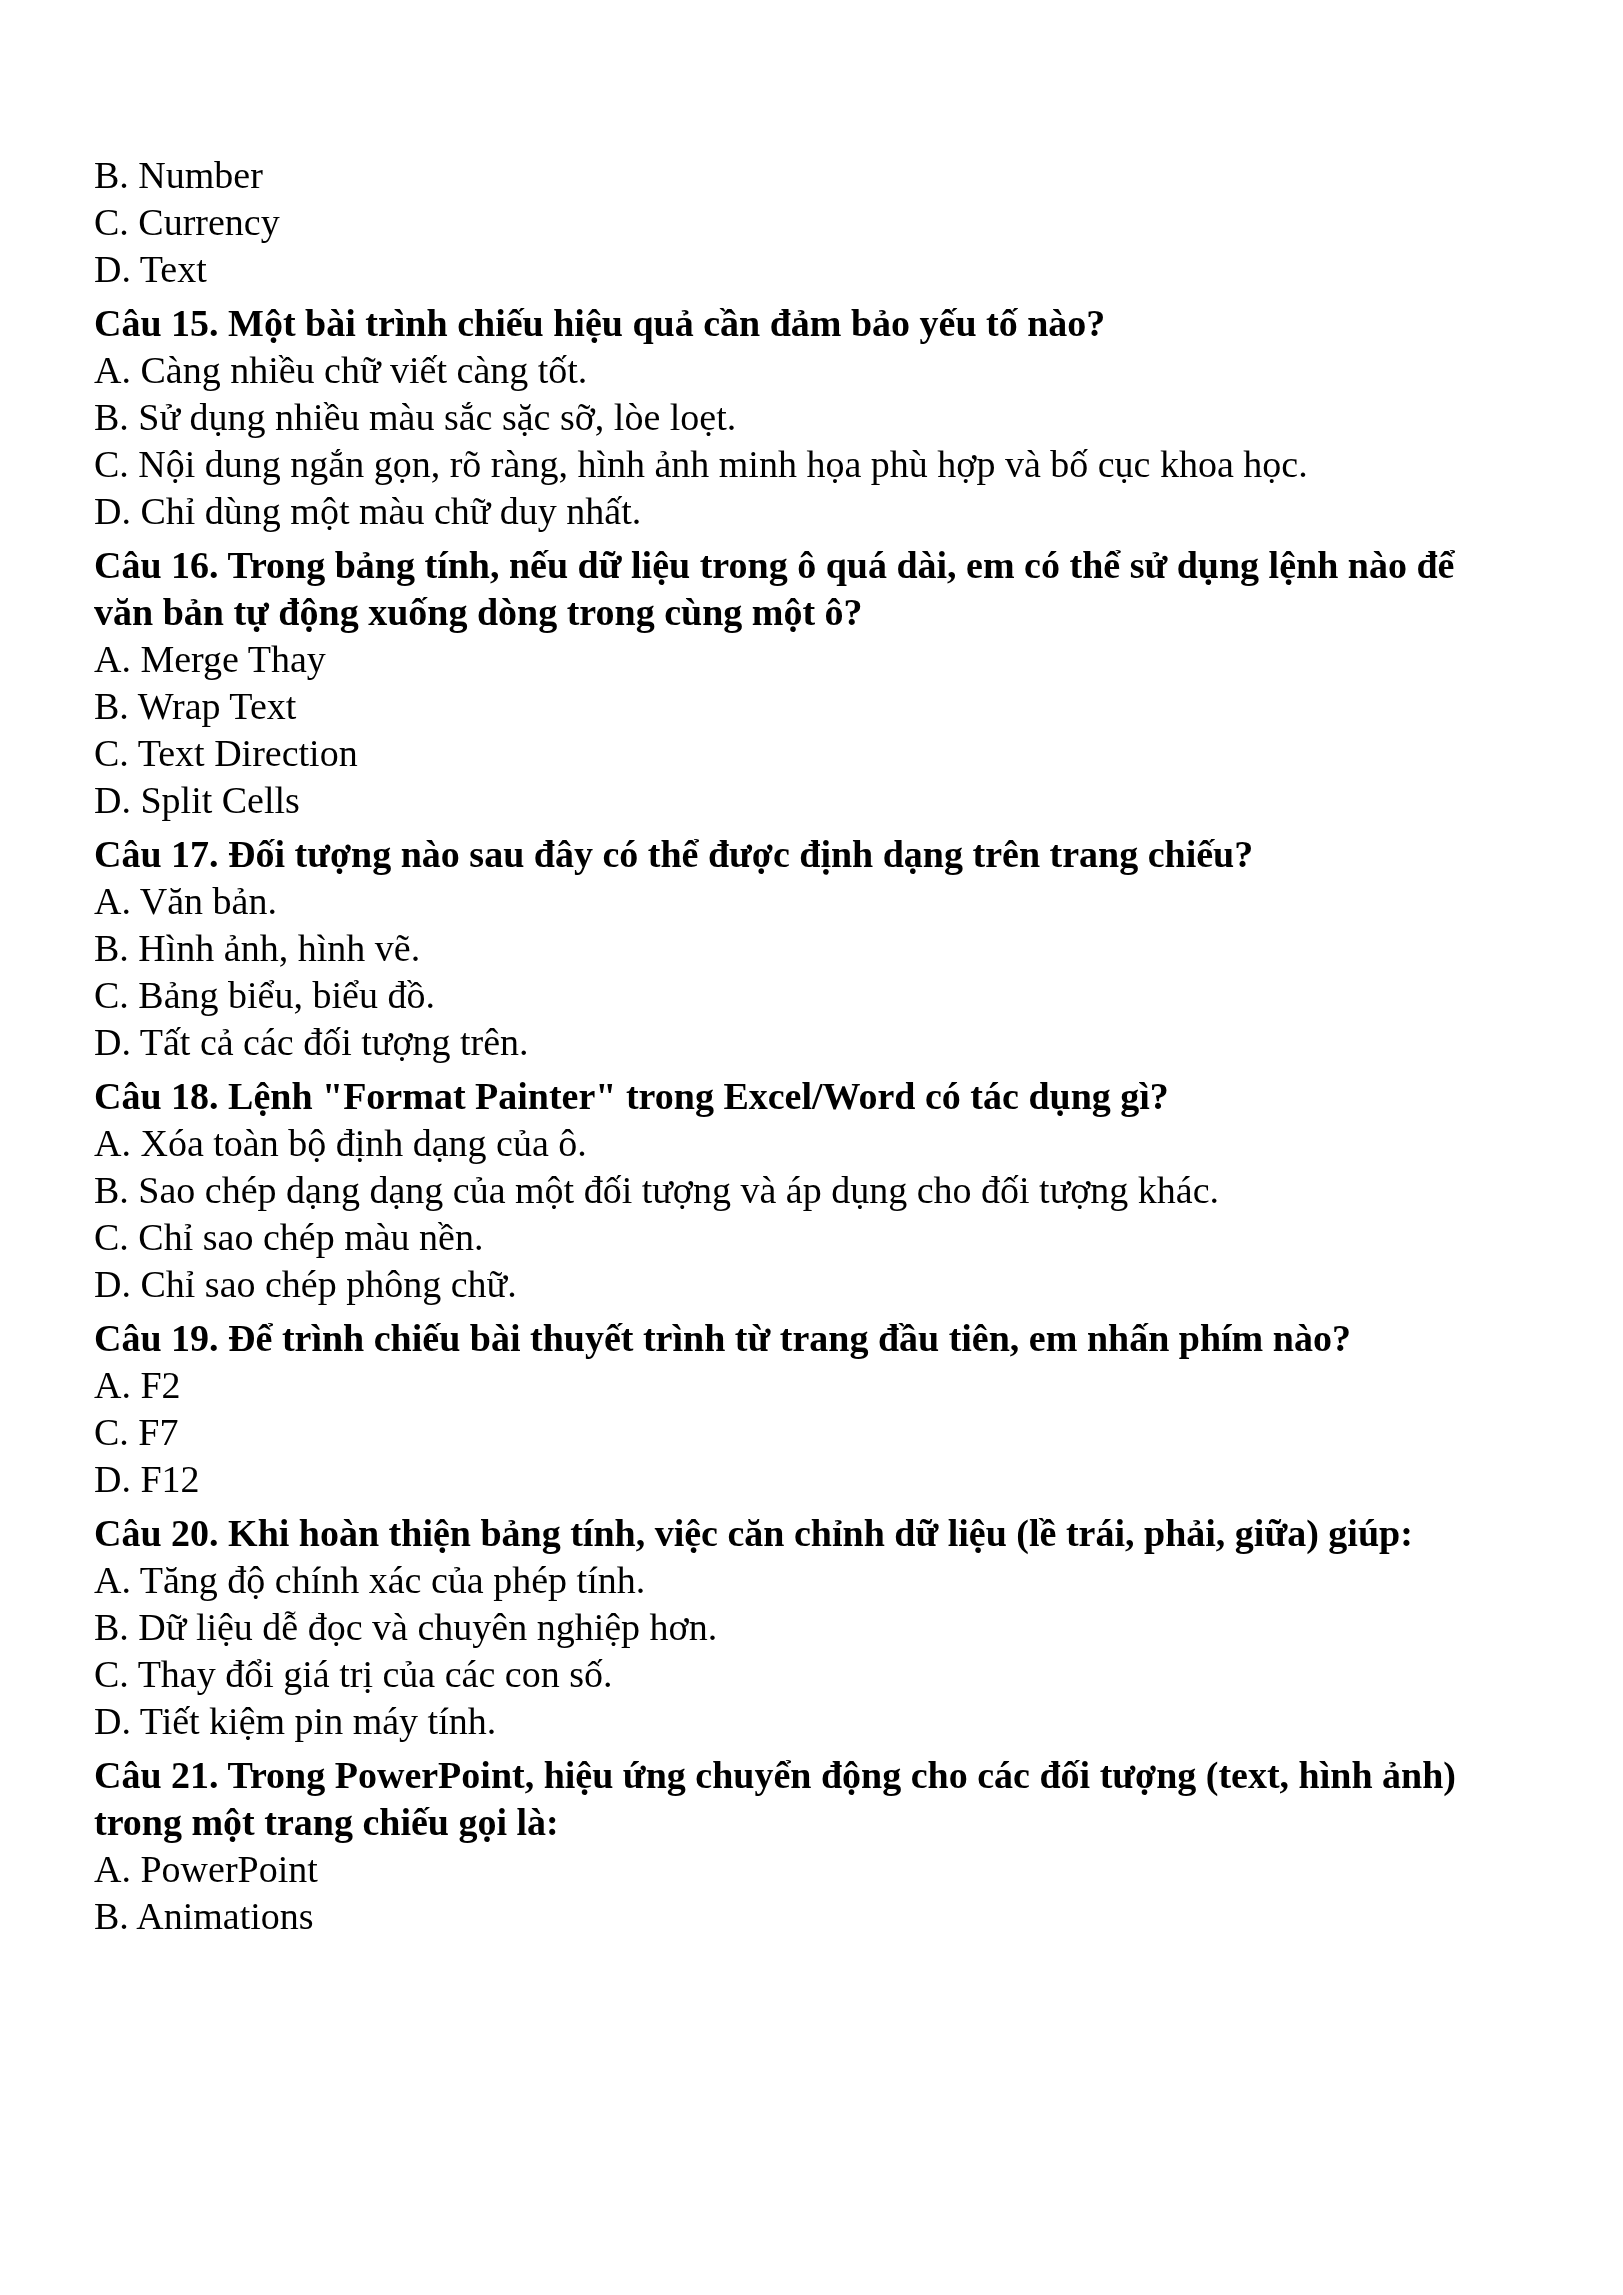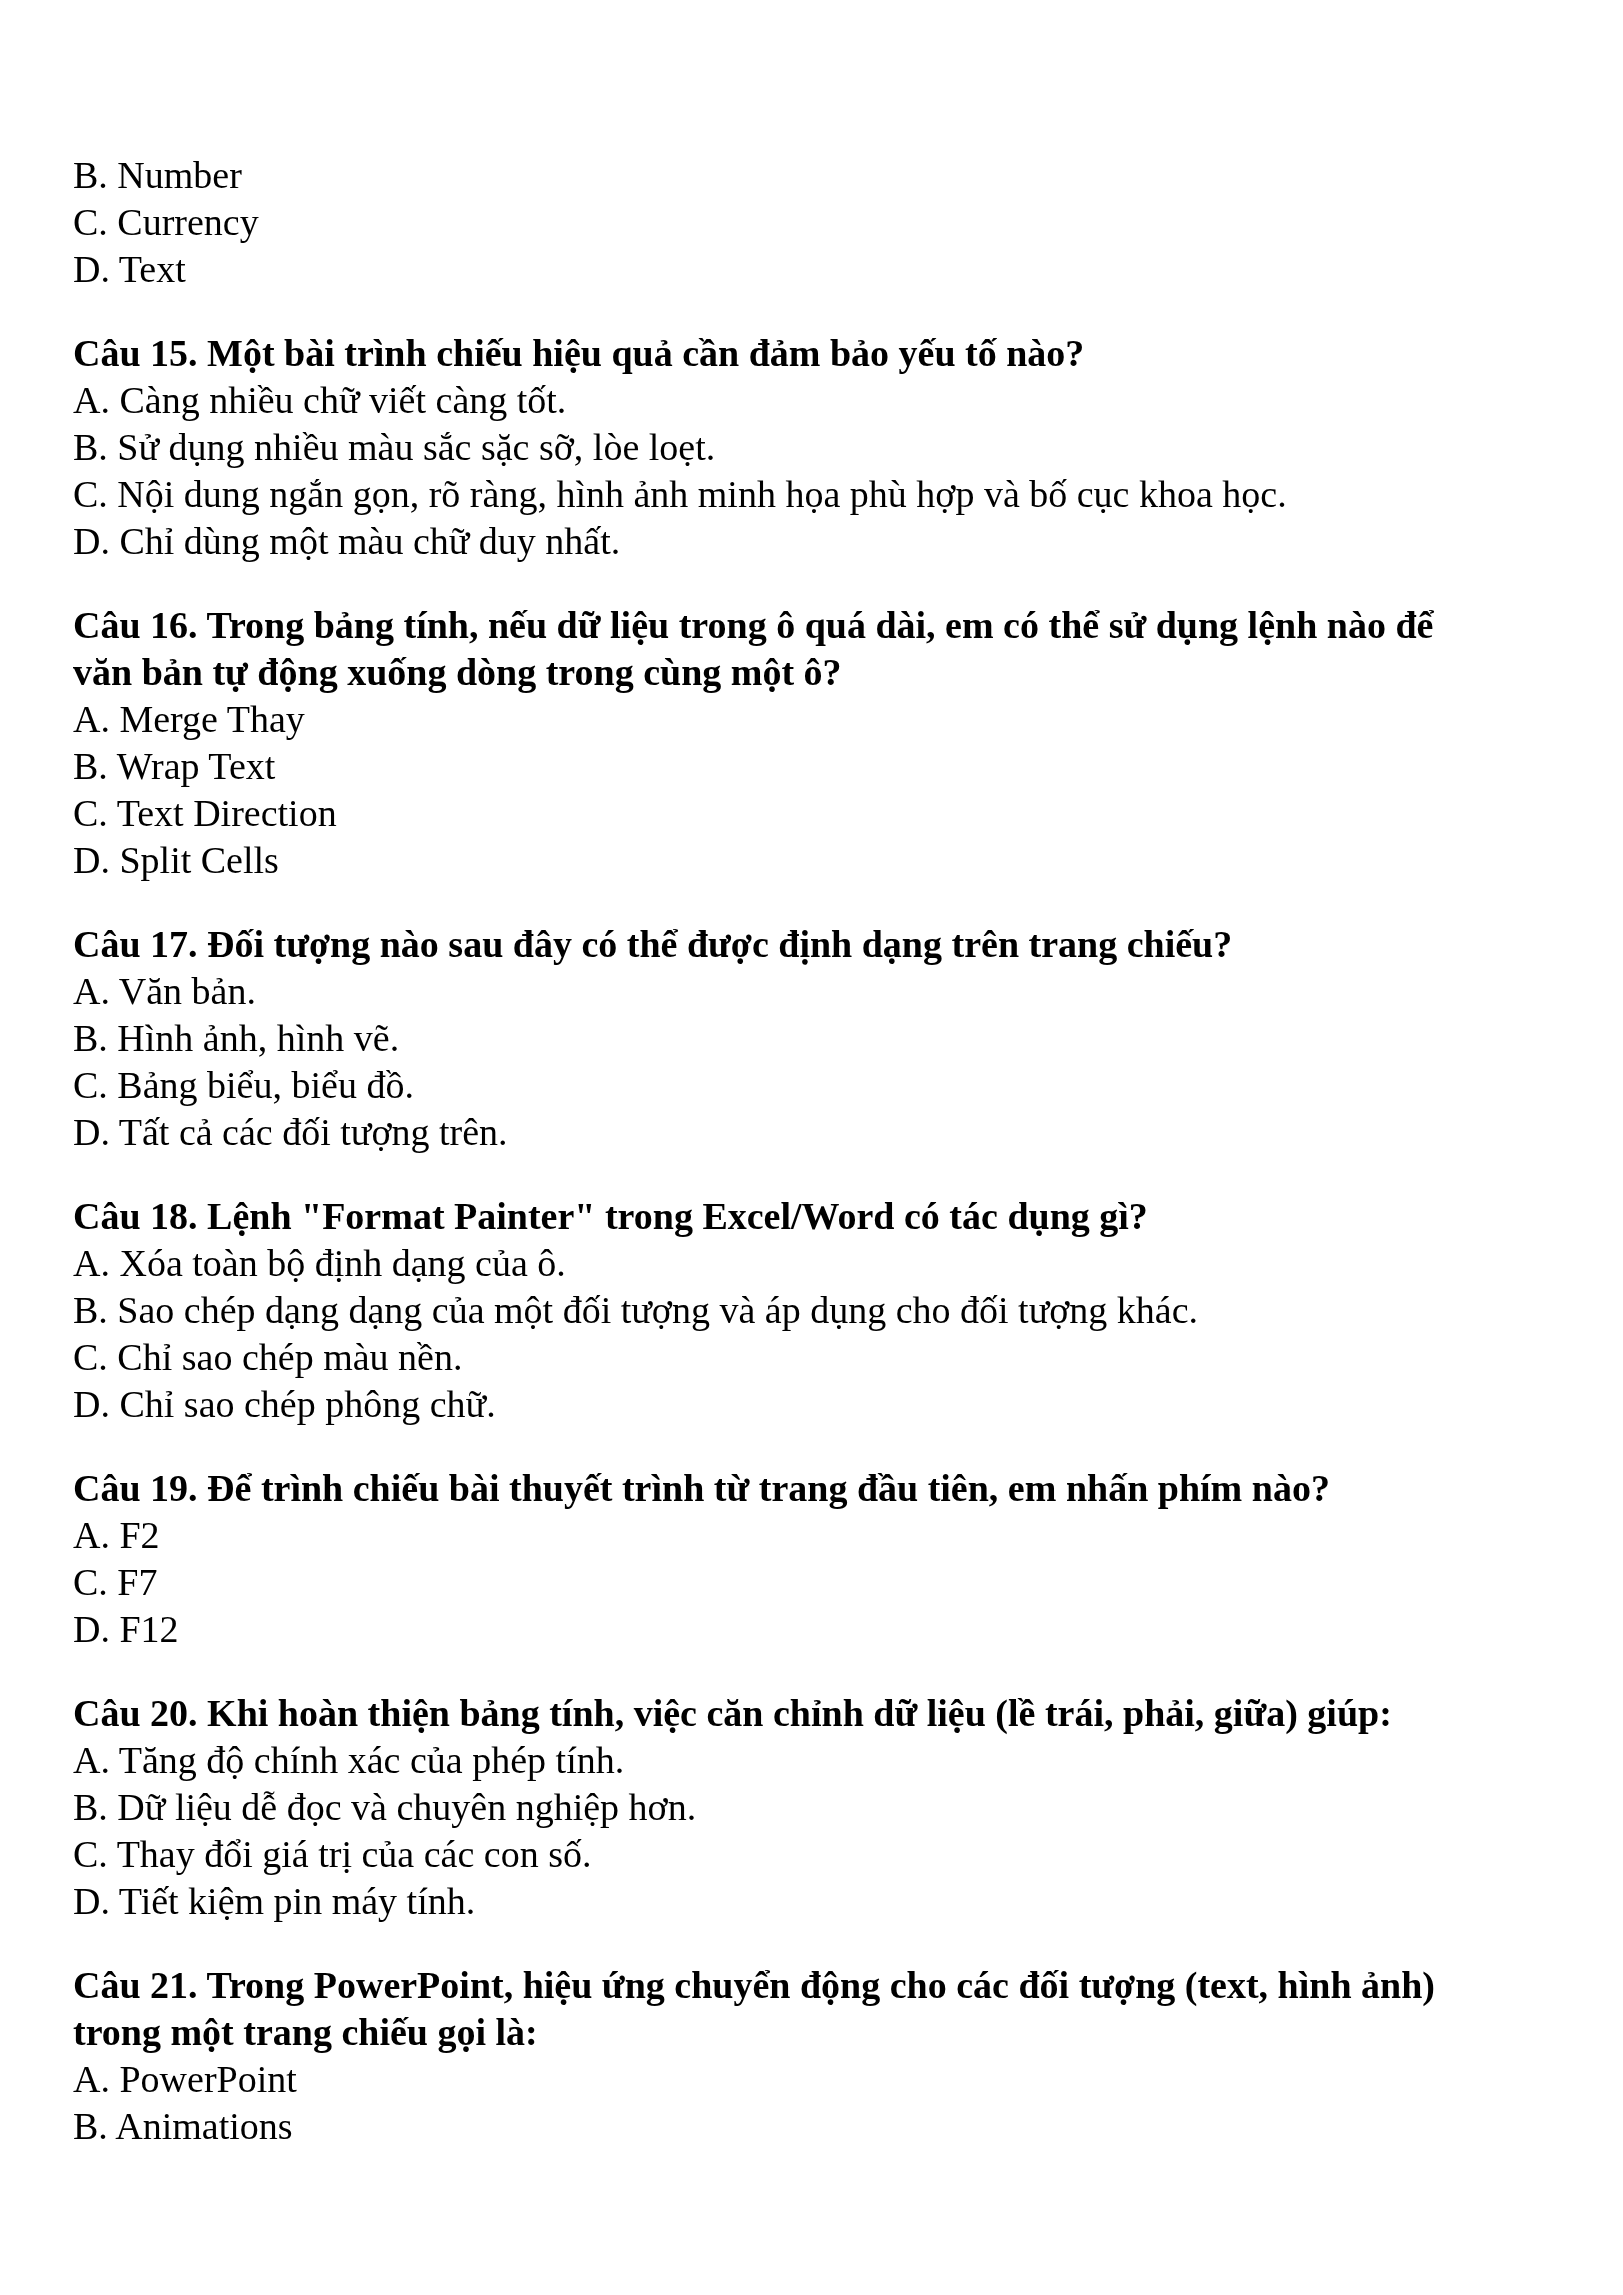--- a/index.html
+++ b/index.html
@@ -6,33 +6,33 @@
     margin: 0;
     padding: 0;
     background: #ffffff;
   }
   .page {
     position: relative;
     width: 1623px;
     height: 2295px;
     background: #ffffff;
     box-sizing: border-box;
-    padding: 152px 154px 0 73px;
+    padding: 152px 154px 0 94px;
     font-family: "Liberation Serif", "DejaVu Serif", serif;
     font-size: 38px;
     line-height: 47px;
     color: #000000;
     overflow: hidden;
   }
   .page p {
     margin: 0;
     padding: 0;
   }
   .question {
-    margin-top: 37px;
+    margin-top: 7px;
   }
   .q-head {
     font-weight: bold;
   }
 </style>
 </head>
 <body>
 
 <div class="page">
 

